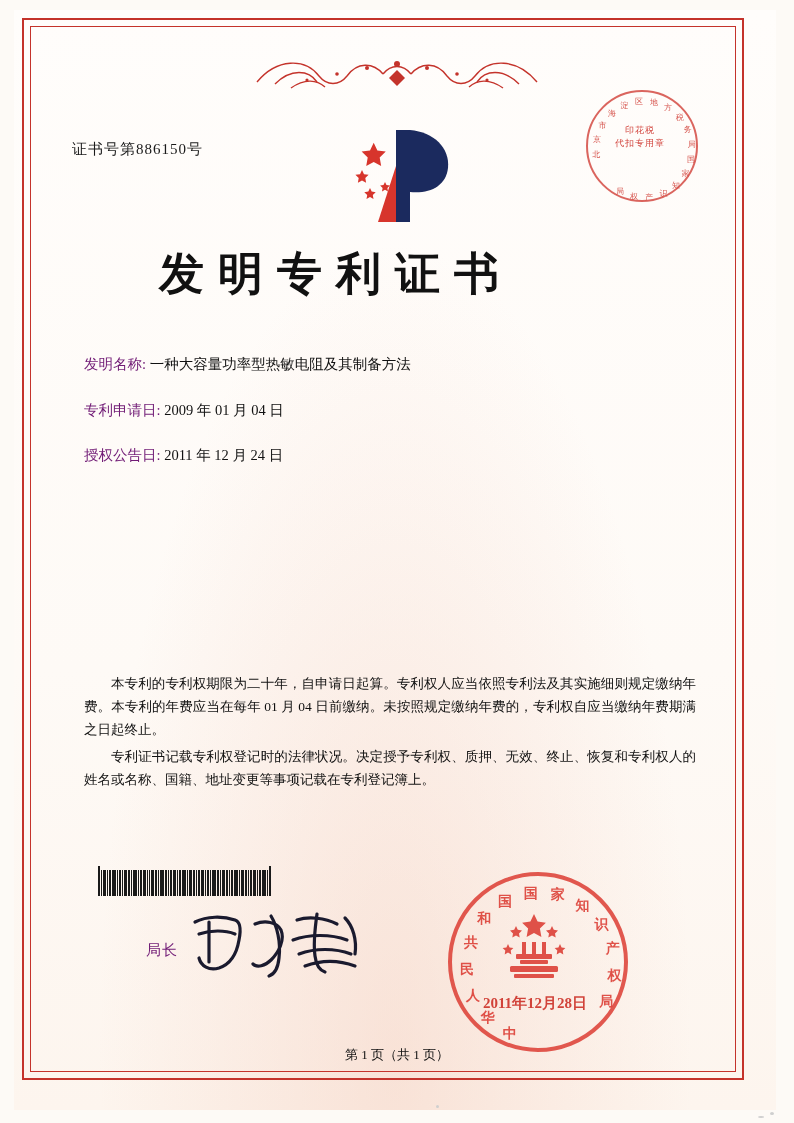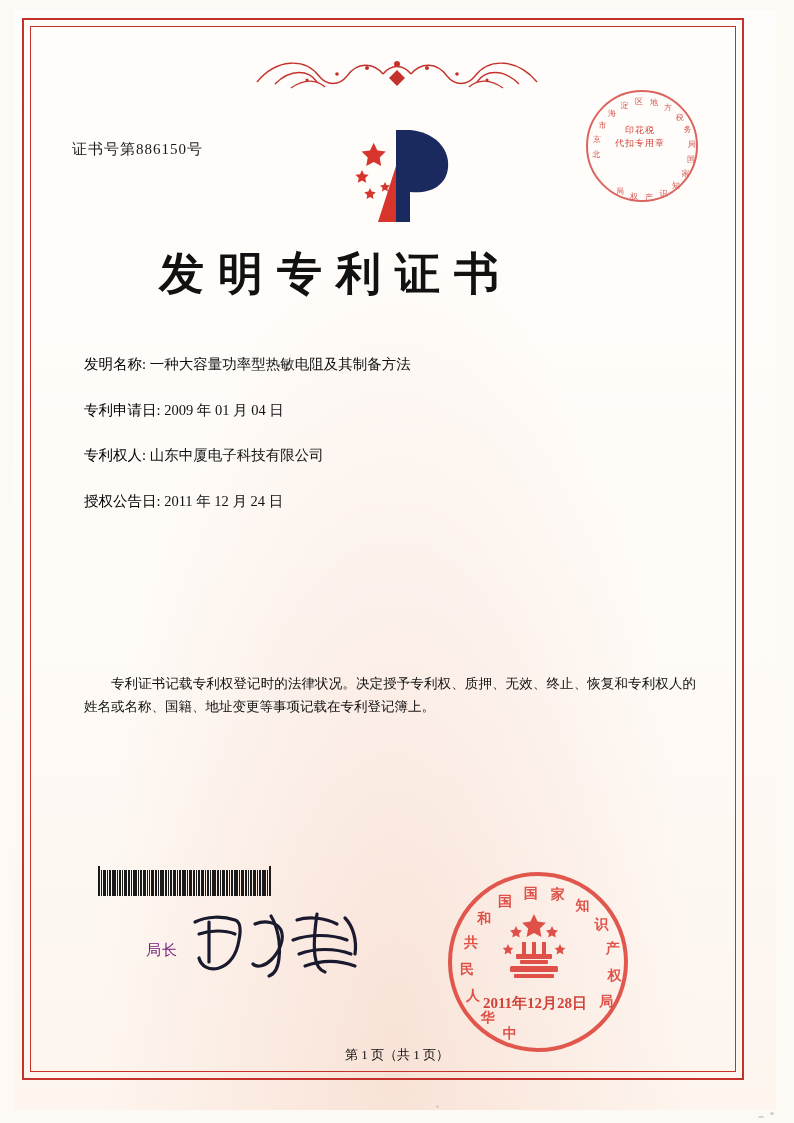--- a/index.html
+++ b/index.html
@@ -141,21 +141,21 @@
     width: 610px;
     font-size: 14.5px;
     color: #111;
   }
   .field-row {
     margin-bottom: 26.5px;
     white-space: nowrap;
   }
   .field-label {
     display: inline-block;
-    color: #000000;
+    color: #701a75;
   }
   .field-value {
     display: inline-block;
     color: #111;
   }
 
   .body-text {
     position: absolute;
     left: 84px;
     top: 672px;
@@ -358,30 +358,27 @@
   <div class="fields">
     <div class="field-row">
       <span class="field-label">发明名称:</span>
       <span class="field-value">一种大容量功率型热敏电阻及其制备方法</span>
     </div>
     <div class="field-row">
       <span class="field-label">专利申请日:</span>
       <span class="field-value">2009 年 01 月 04 日</span>
     </div>
     <div class="field-row">
-      <span class="field-label">专利权人:</span>
-      <span class="field-value">山东中厦电子科技有限公司</span>
-    </div>
-    <div class="field-row">
       <span class="field-label">授权公告日:</span>
       <span class="field-value">2011 年 12 月 24 日</span>
     </div>
   </div>
 
   <div class="body-text">
+    <p>本专利的专利权期限为二十年，自申请日起算。专利权人应当依照专利法及其实施细则规定缴纳年费。本专利的年费应当在每年 01 月 04 日前缴纳。未按照规定缴纳年费的，专利权自应当缴纳年费期满之日起终止。</p>
     <p>专利证书记载专利权登记时的法律状况。决定授予专利权、质押、无效、终止、恢复和专利权人的姓名或名称、国籍、地址变更等事项记载在专利登记簿上。</p>
   </div>
 
   <div class="barcode">
     <i class="tall" style="width:2px"></i>
       <i style="width:1px"></i>
       <i style="width:3px"></i>
       <i style="width:1px"></i>
     <i style="width:2px"></i>
       <i style="width:4px"></i>

